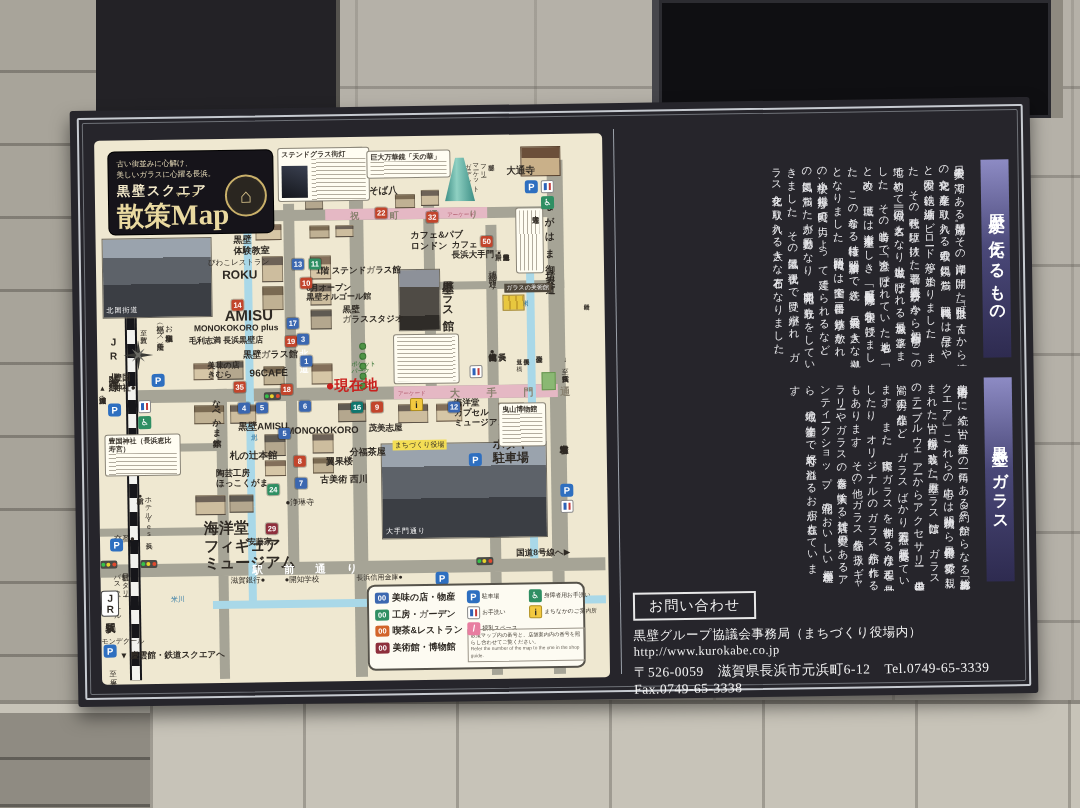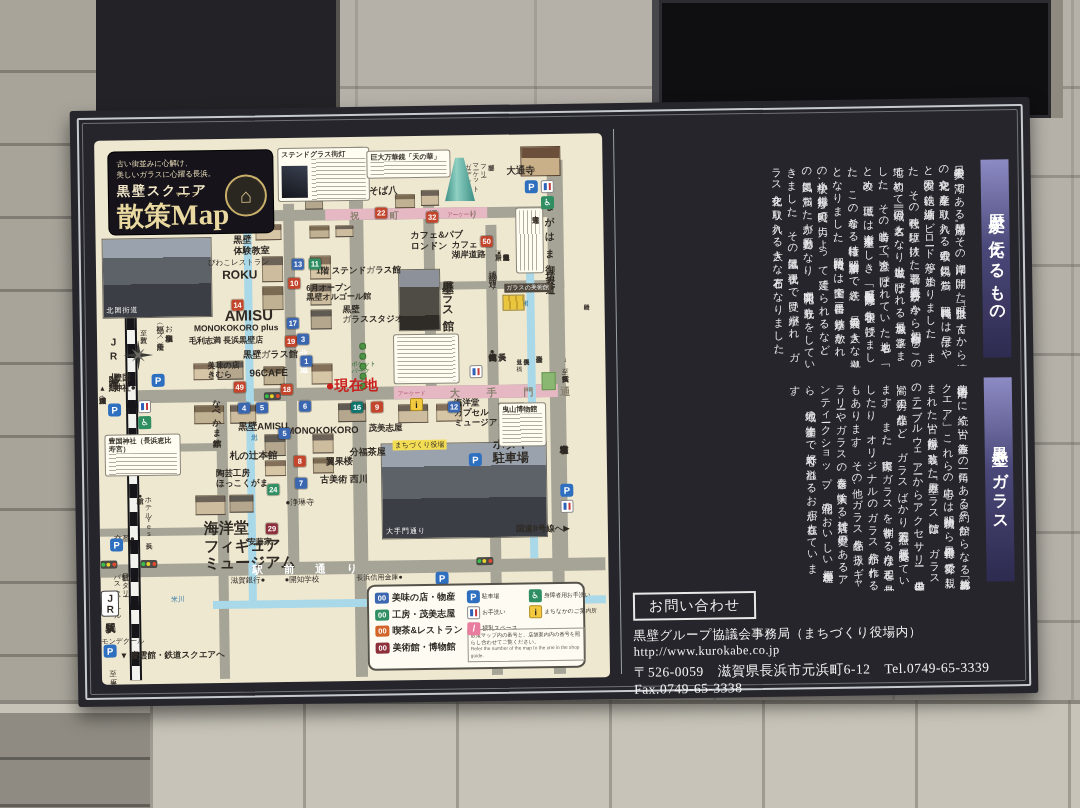--- a/index.html
+++ b/index.html
@@ -234,21 +234,21 @@
           <div class="mlabel b" style="left: 356px; top: 262px; font-size: 8.5px;">海洋堂
 カプセル
 ミュージアム</div>
           <div class="mlabel v b" style="left: 390px; top: 212px; font-size: 8px;">長浜
 曳山博物館●</div>
           <div class="mlabel v" style="left: 437px; top: 216px; font-size: 7px;">金屋公園</div>
           <div class="mlabel v" style="left: 418px; top: 220px; font-size: 6px;">長浜大手門
 見返り橋</div>
           <div class="mlabel v" style="left: 463px; top: 222px; font-size: 7px;">↓至 長浜八幡宮</div>
           <div class="mlabel v b" style="left: 461px; top: 304px; font-size: 8.5px;">市営駐車場</div>
-          <div class="mlabel b" style="left: 416px; top: 389px; font-size: 8.5px;">国道8号線へ▶</div>
+          <div class="mlabel b" style="left: 416px; top: 413px; font-size: 8.5px;">国道8号線へ▶</div>
           <div class="mlabel b" style="left: 412px; top: 30px; font-size: 9.5px;">大通寺</div>
           <div class="mlabel v b" style="left: 449px; top: 60px; font-size: 9.5px; letter-spacing: 5px;">ながはま御坊表参道</div>
           <div class="mlabel v" style="left: 486px; top: 166px; font-size: 6px;">針屋橋</div>
           <div class="mlabel v" style="left: 425px; top: 160px; font-size: 6.5px; color: rgb(58, 127, 168);">米川</div>
           <div class="mlabel v" style="left: 152px; top: 290px; font-size: 6.5px; color: rgb(58, 127, 168);">北川</div>
           <div class="mlabel" style="left: 70px; top: 456px; font-size: 7px; color: rgb(58, 127, 168);">米川</div>
           <div class="mlabel b" style="left: 152px; top: 425px; font-size: 10.5px; color: rgb(255, 255, 255); letter-spacing: 9px;">駅 前 通 り</div>
           <div class="mlabel" style="left: 130px; top: 438px; font-size: 7.5px;">滋賀銀行●</div>
           <div class="mlabel" style="left: 184px; top: 438px; font-size: 7.5px;">●開知学校</div>
           <div class="mlabel b" style="left: 18px; top: 510px; font-size: 8.5px;">▼ 慶雲館・鉄道スクエアへ</div>
@@ -269,48 +269,48 @@
           <div class="mlabel v" style="left: 42px; top: 184px; font-size: 7px;">至 敦賀</div>
           <div class="mlabel v" style="left: 0px; top: 244px; font-size: 7px;">▲湖岸道路・長浜城へ</div>
           <div class="mlabel b" style="left: 274px; top: 48px; font-size: 9.5px;">そば八</div>
           <div class="mlabel v" style="left: 370px; top: 24px; font-size: 6.5px;">感響
 フリー
 マーケット
 ガーデン</div>
           <div class="mlabel b" style="left: 315px; top: 94px; font-size: 9px;">カフェ&amp;パブ
 ロンドン</div>
           <div class="mlabel b" style="left: 356px; top: 104px; font-size: 8.5px;">カフェ
-湖岸道路</div>
+長浜大手門</div>
           <div class="mlabel b" style="left: 220px; top: 128px; font-size: 8.5px;">1階 ステンドガラス館</div>
           <div class="mlabel b" style="left: 210px; top: 146px; font-size: 8px;">6月オープン
 黒壁オルゴール館</div>
           <div class="mlabel b" style="left: 246px; top: 167px; font-size: 8.5px;">黒壁
 ガラススタジオ</div>
           <div class="mlabel v" style="left: 392px; top: 128px; font-size: 8.5px; letter-spacing: 3px;">博物館通り</div>
           <div class="mlabel v" style="left: 399px; top: 114px; font-size: 6.5px;">湖北観光情報茶屋
 「四居家」●</div>
           <div class="mlabel" style="left: 408px; top: 149px; font-size: 6px; color: rgb(255, 255, 255); background: rgb(80, 72, 60); padding: 1px 2px;">ガラスの美術館</div>
           <div class="mlabel b" style="left: 255px; top: 74px; font-size: 9px; color: rgb(138, 130, 112); letter-spacing: 14px;">祝 町 通 り</div>
           <div class="mlabel" style="left: 352px; top: 76px; font-size: 5.5px; color: rgb(176, 86, 106);">アーケード</div>
           <div class="mlabel b" style="left: 352px; top: 252px; font-size: 10px; color: rgb(138, 130, 112); letter-spacing: 12px;">大 手 門 通 り</div>
           <div class="mlabel" style="left: 300px; top: 254px; font-size: 5.5px; color: rgb(176, 86, 106);">アーケード</div>
           <div class="mlabel b" style="left: 228px; top: 240px; font-size: 14.5px; color: rgb(201, 32, 29);">●現在地</div>
           <div class="mlabel" style="left: 254px; top: 224px; font-size: 6px; color: rgb(44, 110, 44);">ポケット
 パーク</div>
           <div class="mlabel v b" style="left: 201px; top: 204px; font-size: 9px; color: rgb(255, 255, 255); letter-spacing: 5px;">北国街道</div>
           <div class="mlabel v b" style="left: 344px; top: 136px; font-size: 11.5px;">黒壁ガラス館</div>
           <div class="badge" style="left: 196px; top: 121px; background: rgb(59, 103, 176);">13</div>
-          <div class="badge" style="left: 192px; top: 140px; background: rgb(194, 69, 44);">10</div>
+          <div class="badge" style="left: 204px; top: 140px; background: rgb(194, 69, 44);">10</div>
           <div class="badge" style="left: 213px; top: 121px; background: rgb(47, 143, 99);">11</div>
           <div class="badge" style="left: 135px; top: 161px; background: rgb(194, 69, 44);">14</div>
           <div class="badge" style="left: 190px; top: 180px; background: rgb(59, 103, 176);">17</div>
           <div class="badge" style="left: 188px; top: 198px; background: rgb(194, 69, 44);">19</div>
           <div class="badge" style="left: 200px; top: 196px; background: rgb(59, 103, 176);">3</div>
           <div class="badge" style="left: 203px; top: 218px; background: rgb(59, 103, 176);">1</div>
-          <div class="badge" style="left: 136px; top: 243px; background: rgb(194, 69, 44);">49</div>
+          <div class="badge" style="left: 136px; top: 243px; background: rgb(194, 69, 44);">35</div>
           <div class="badge" style="left: 183px; top: 246px; background: rgb(194, 69, 44);">18</div>
           <div class="badge" style="left: 140px; top: 264px; background: rgb(59, 103, 176);">4</div>
           <div class="badge" style="left: 158px; top: 264px; background: rgb(59, 103, 176);">5</div>
           <div class="badge" style="left: 201px; top: 263px; background: rgb(59, 103, 176);">6</div>
           <div class="badge" style="left: 253px; top: 265px; background: #0f766e;">16</div>
           <div class="badge" style="left: 273px; top: 265px; background: rgb(194, 69, 44);">9</div>
           <div class="badge" style="left: 180px; top: 290px; background: rgb(59, 103, 176);">5</div>
           <div class="badge" style="left: 195px; top: 318px; background: rgb(194, 69, 44);">8</div>
           <div class="badge" style="left: 196px; top: 340px; background: rgb(59, 103, 176);">7</div>
           <div class="badge" style="left: 168px; top: 346px; background: rgb(47, 143, 99);">24</div>
@@ -390,21 +390,21 @@
       </div>
 
       <div class="legend">
         <div class="lg-cats">
             <div class="lg-cat">
               <span class="lg-num" style="background: rgb(59, 103, 176);">00</span>
               <span class="lg-lab">美味の店・物産</span>
             </div>
             <div class="lg-cat">
               <span class="lg-num" style="background: rgb(47, 143, 99);">00</span>
-              <span class="lg-lab">工房・茂美志屋</span>
+              <span class="lg-lab">工房・ガーデン</span>
             </div>
             <div class="lg-cat">
               <span class="lg-num" style="background: rgb(210, 100, 42);">00</span>
               <span class="lg-lab">喫茶&amp;レストラン</span>
             </div>
             <div class="lg-cat">
               <span class="lg-num" style="background: rgb(142, 47, 60);">00</span>
               <span class="lg-lab">美術館・博物館</span>
             </div>
           </div>

